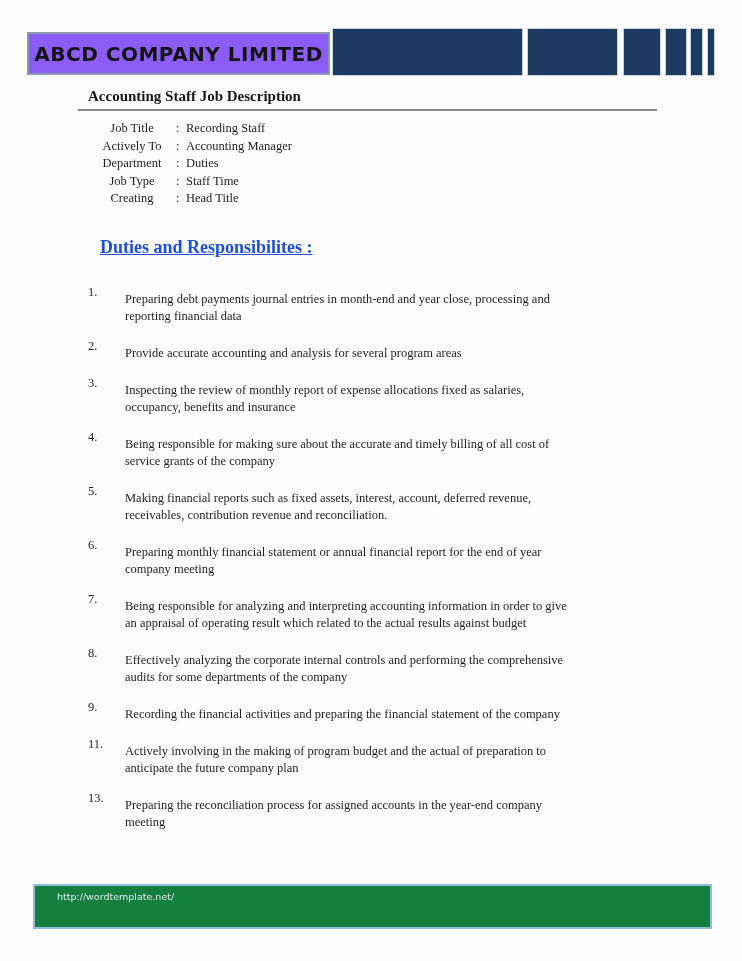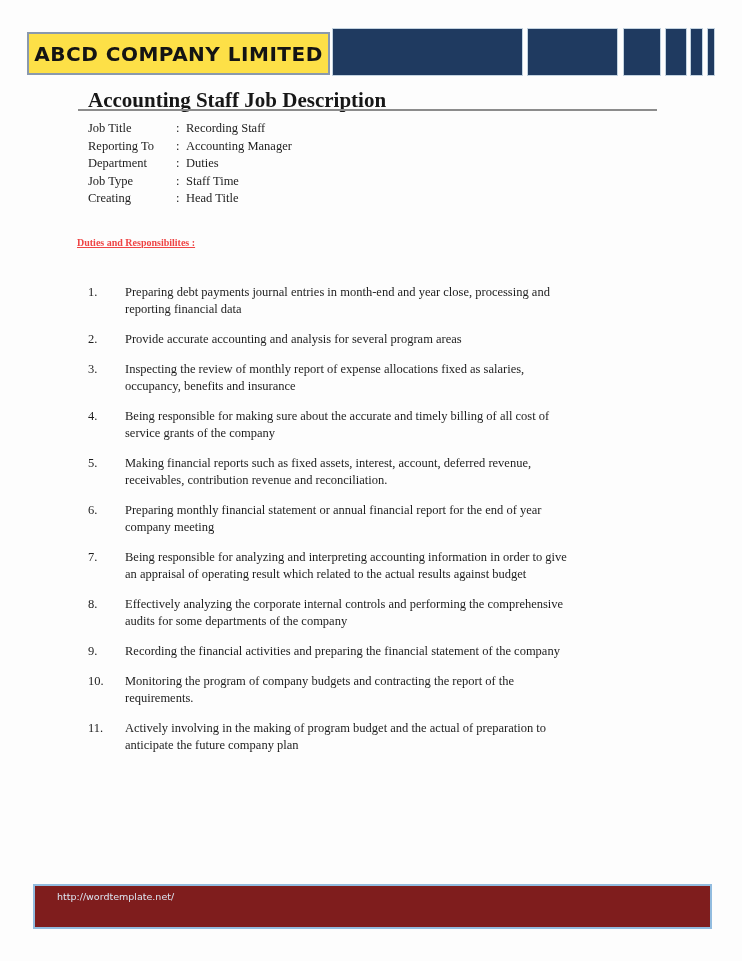--- a/index.html
+++ b/index.html
@@ -10,21 +10,21 @@
     color: #1d1d1d;
     position: relative;
     overflow: hidden;
   }
   .page { position: absolute; inset: 0; }
 
   
   .company-box {
     position: absolute; left: 27px; top: 32px;
     width: 299px; height: 39px;
-    background: #fde047;
+    background: #8b5cf6;
     border: 2px solid #8a99ad;
     display: flex; align-items: center; justify-content: center;
   }
   .company-name {
     font-family: "DejaVu Sans", sans-serif;
     font-weight: bold;
     font-size: 20px;
     letter-spacing: 0.5px;
     color: #141414;
     white-space: nowrap;
@@ -38,55 +38,55 @@
   .bar1 { left: 332px; width: 191px; }
   .bar2 { left: 527px; width: 91px; }
   .bar3 { left: 623px; width: 38px; }
   .bar4 { left: 665px; width: 22px; }
   .bar5 { left: 690px; width: 13px; }
   .bar6 { left: 707px; width: 8px; }
 
   
   .doc-title {
     position: absolute; left: 88px; top: 88px;
-    font-size: 21px; font-weight: bold; color: #171717;
+    font-size: 15px; font-weight: bold; color: #171717;
   }
   .title-rule {
     position: absolute; left: 78px; top: 109px;
     width: 579px; height: 2px;
     background: #8c8c8c;
   }
   .details {
     position: absolute; left: 88px; top: 120px;
     font-size: 12.5px; line-height: 17.5px;
   }
   .detail-row { display: flex; }
-  .d-label { width: 88px; }
+  .d-label { width: 88px; text-align: center; }
   .d-sep { width: 10px; }
 
   .section-heading {
-    position: absolute; left: 77px; top: 237px;
-    font-size: 10px; font-weight: bold;
+    position: absolute; left: 100px; top: 237px;
+    font-size: 18px; font-weight: bold;
     text-decoration: underline;
-    color: #ef4444;
+    color: #1d4ed8;
   }
 
   .duties {
     position: absolute; left: 88px; top: 284px;
     font-size: 12.5px; line-height: 17px;
   }
   .duty { display: flex; margin-bottom: 13px; }
   .duty-num { width: 37px; flex: 0 0 37px; }
-  .duty-text { width: 452px; }
+  .duty-text { width: 452px; margin-top: 7px; }
 
   
   .footer-bar {
     position: absolute; left: 33px; top: 884px;
     width: 675px; height: 41px;
-    background: #7f1d1d;
+    background: #15803d;
     border: 2px solid #92bcdf;
     box-sizing: content-box;
   }
   .footer-url {
     position: absolute; left: 22px; top: 5px;
     font-family: "DejaVu Sans", sans-serif;
     font-size: 9.5px;
     color: #dce6f2;
     text-decoration: none;
   }
@@ -111,21 +111,21 @@
 
   <div class="details">
 
       <div class="detail-row">
         <span class="d-label">Job Title</span>
         <span class="d-sep">:</span>
         <span class="d-value">Recording Staff</span>
       </div>
 
       <div class="detail-row">
-        <span class="d-label">Reporting To</span>
+        <span class="d-label">Actively To</span>
         <span class="d-sep">:</span>
         <span class="d-value">Accounting Manager</span>
       </div>
 
       <div class="detail-row">
         <span class="d-label">Department</span>
         <span class="d-sep">:</span>
         <span class="d-value">Duties</span>
       </div>
 
@@ -184,30 +184,30 @@
       <div class="duty">
         <span class="duty-num">8.</span>
         <span class="duty-text">Effectively analyzing the corporate internal controls and performing the comprehensive audits for some departments of the company</span>
       </div>
 
       <div class="duty">
         <span class="duty-num">9.</span>
         <span class="duty-text">Recording the financial activities and preparing the financial statement of the company</span>
       </div>
 
-      <div class="duty">
-        <span class="duty-num">10.</span>
-        <span class="duty-text">Monitoring the program of company budgets and contracting the report of the requirements.</span>
-      </div>
 
       <div class="duty">
         <span class="duty-num">11.</span>
         <span class="duty-text">Actively involving in the making of program budget and the actual of preparation to anticipate the future company plan</span>
       </div>
 
 
+      <div class="duty">
+        <span class="duty-num">13.</span>
+        <span class="duty-text">Preparing the reconciliation process for assigned accounts in the year-end company meeting</span>
+      </div>
     </div>
 
   <div class="footer-bar">
     <span class="footer-url">http://wordtemplate.net/</span>
   </div>
 
 </div>
 
 </body></html>

